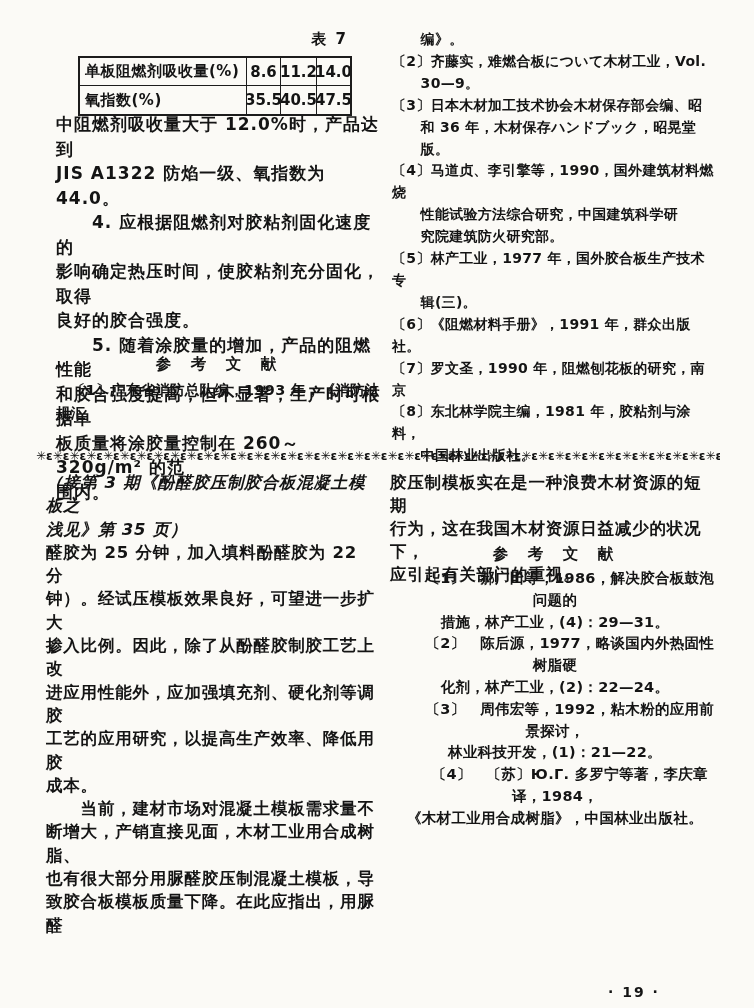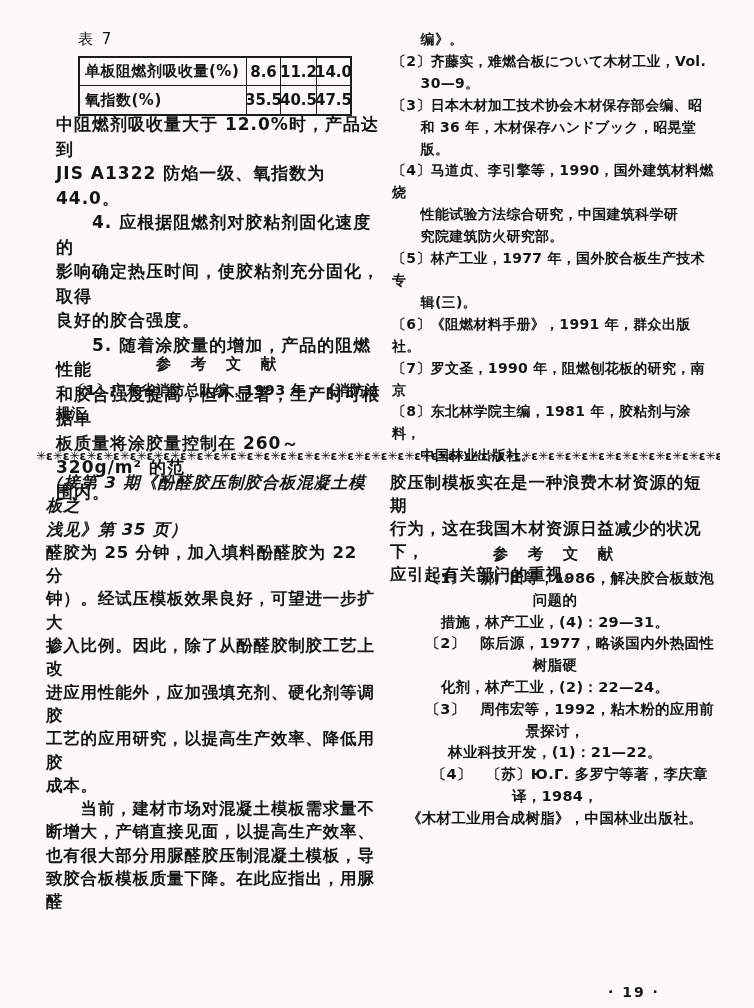--- a/index.html
+++ b/index.html
@@ -4,22 +4,22 @@
 <style>
   html,body{margin:0;padding:0;background:#e9e7e2;}
   .page{
     position:relative;width:754px;height:1008px;margin:0 auto;
     background:#fbfaf6;color:#141414;overflow:hidden;
     font-family:"DejaVu Sans",sans-serif;
   }
   .abs{position:absolute;}
   .lines > .tline{white-space:pre-wrap;}
   
-  .tbl-caption{left:78px;top:30px;width:270px;text-align:left;
-    font-size:15px;font-weight:400;letter-spacing:2px;}
+  .tbl-caption{left:78px;top:30px;width:270px;text-align:right;
+    font-size:15px;font-weight:700;letter-spacing:2px;}
   .table7{
     left:78px;top:56px;width:270px;
     display:grid;grid-template-columns:167px 34px 36px 33px;
     grid-auto-rows:28px;border:2px solid #1c1c1c;
   }
   .t-cell{
     border-right:1.5px solid #1c1c1c;border-bottom:1.5px solid #1c1c1c;
     display:flex;align-items:center;font-size:15px;font-weight:600;
     overflow:hidden;
   }
@@ -116,21 +116,21 @@
         <div class="tline">浅见》第 35 页）</div>
       </div>
     <div class="lines">
         <div class="tline">醛胶为 25 分钟，加入填料酚醛胶为 22 分</div>
         <div class="tline">钟）。经试压模板效果良好，可望进一步扩大</div>
         <div class="tline">掺入比例。因此，除了从酚醛胶制胶工艺上改</div>
         <div class="tline">进应用性能外，应加强填充剂、硬化剂等调胶</div>
         <div class="tline">工艺的应用研究，以提高生产效率、降低用胶</div>
         <div class="tline">成本。</div>
         <div class="tline">　　当前，建材市场对混凝土模板需求量不</div>
-        <div class="tline">断增大，产销直接见面，以提高生产效率、</div>
+        <div class="tline">断增大，产销直接见面，木材工业用合成树脂、</div>
         <div class="tline">也有很大部分用脲醛胶压制混凝土模板，导</div>
         <div class="tline">致胶合板模板质量下降。在此应指出，用脲醛</div>
       </div>
   </div>
 
   <div class="abs br-para lines">
       <div class="tline">胶压制模板实在是一种浪费木材资源的短期</div>
       <div class="tline">行为，这在我国木材资源日益减少的状况下，</div>
       <div class="tline">应引起有关部门的重视。</div>
     </div>

